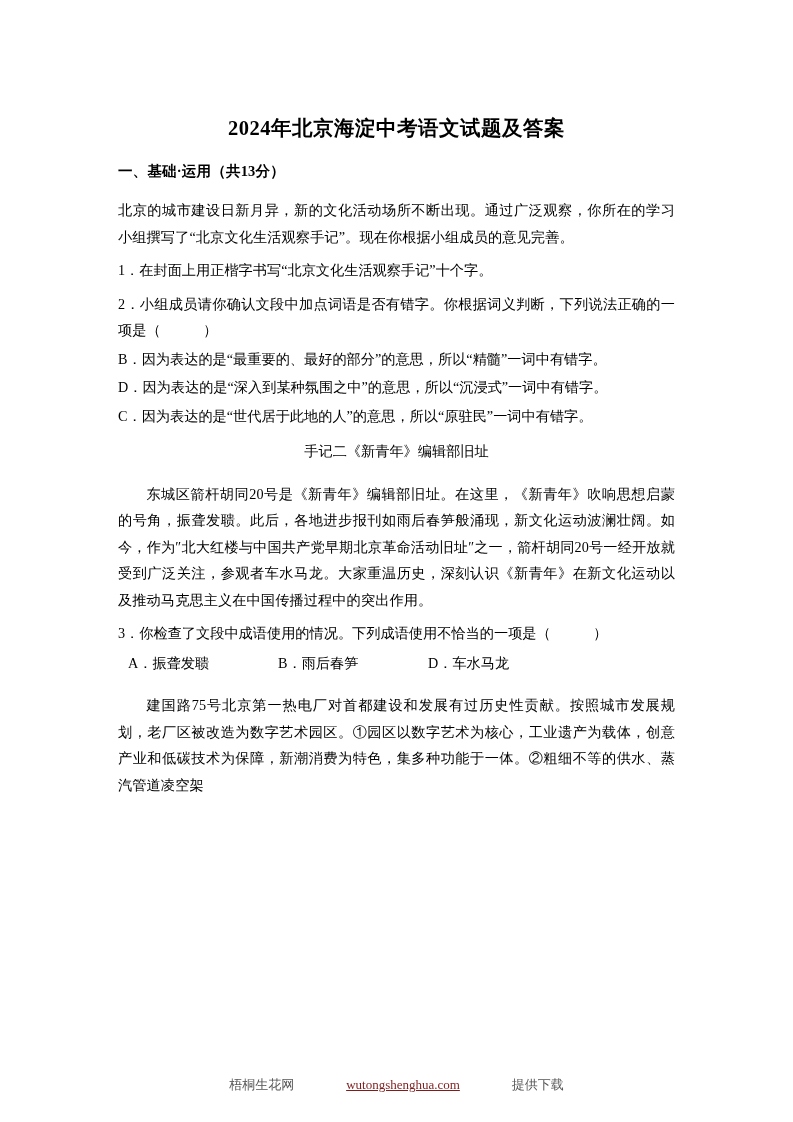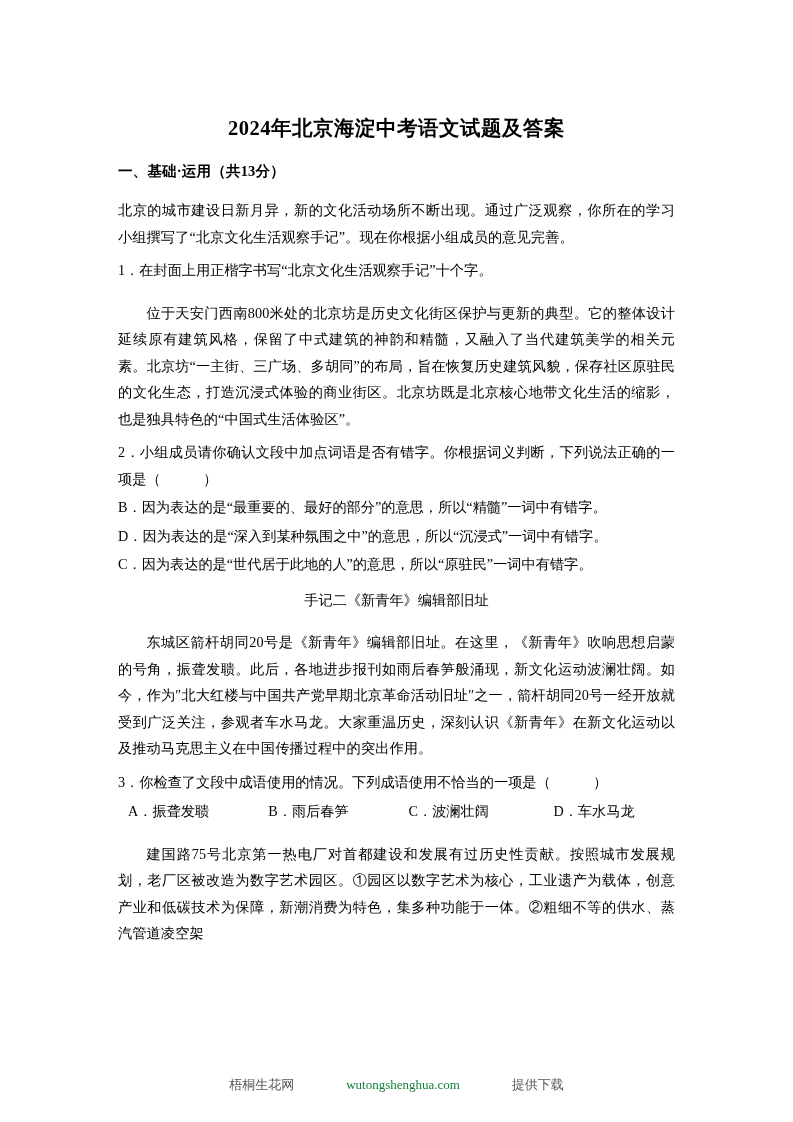--- a/index.html
+++ b/index.html
@@ -85,50 +85,48 @@
     bottom: 28px;
     width: 793px;
     display: flex;
     justify-content: center;
     align-items: center;
     font-size: 13px;
     color: #555555;
     font-family: "Liberation Serif", "DejaVu Serif", serif;
   }
   .footer .f-item { margin: 0 26px; }
-  .footer .f-site { color: #15803d; }
+  .footer .f-site { color: #7f1d1d; text-decoration: underline; }
 </style>
 </head>
 <body>
 
 <div class="page">
 
   <h1 class="doc-title">2024年北京海淀中考语文试题及答案</h1>
 
   <div class="section-head">一、基础·运用（共13分）</div>
 
   <p class="body">北京的城市建设日新月异，新的文化活动场所不断出现。通过广泛观察，你所在的学习小组撰写了“北京文化生活观察手记”。现在你根据小组成员的意见完善。</p>
 
   <p class="q">1．在封面上用正楷字书写“北京文化生活观察手记”十个字。</p>
 
-  <p class="body indent2">位于天安门西南800米处的北京坊是历史文化街区保护与更新的典型。它的整体设计延续原有建筑风格，保留了中式建筑的神韵和精髓，又融入了当代建筑美学的相关元素。北京坊“一主街、三广场、多胡同”的布局，旨在恢复历史建筑风貌，保存社区原驻民的文化生态，打造沉浸式体验的商业街区。北京坊既是北京核心地带文化生活的缩影，也是独具特色的“中国式生活体验区”。</p>
 
   <p class="q">2．小组成员请你确认文段中加点词语是否有错字。你根据词义判断，下列说法正确的一项是（　　　）</p>
   <p class="opt">B．因为表达的是“最重要的、最好的部分”的意思，所以“精髓”一词中有错字。</p>
   <p class="opt">D．因为表达的是“深入到某种氛围之中”的意思，所以“沉浸式”一词中有错字。</p>
   <p class="opt">C．因为表达的是“世代居于此地的人”的意思，所以“原驻民”一词中有错字。</p>
 
   <div class="sub-title">手记二《新青年》编辑部旧址</div>
   <p class="body indent2">东城区箭杆胡同20号是《新青年》编辑部旧址。在这里，《新青年》吹响思想启蒙的号角，振聋发聩。此后，各地进步报刊如雨后春笋般涌现，新文化运动波澜壮阔。如今，作为″北大红楼与中国共产党早期北京革命活动旧址″之一，箭杆胡同20号一经开放就受到广泛关注，参观者车水马龙。大家重温历史，深刻认识《新青年》在新文化运动以及推动马克思主义在中国传播过程中的突出作用。</p>
 
   <p class="q">3．你检查了文段中成语使用的情况。下列成语使用不恰当的一项是（　　　）</p>
   <div class="opts-row">
     <span class="opt-a">A．振聋发聩</span>
     <span class="opt-b">B．雨后春笋</span>
-    <span class="opt-c">C．波澜壮阔</span>
     <span class="opt-d">D．车水马龙</span>
   </div>
 
   <p class="body indent2">建国路75号北京第一热电厂对首都建设和发展有过历史性贡献。按照城市发展规划，老厂区被改造为数字艺术园区。①园区以数字艺术为核心，工业遗产为载体，创意产业和低碳技术为保障，新潮消费为特色，集多种功能于一体。②粗细不等的供水、蒸汽管道凌空架</p>
 
 </div>
 
 <div class="footer">
   <span class="f-item">梧桐生花网</span>
   <span class="f-item f-site">wutongshenghua.com</span>

